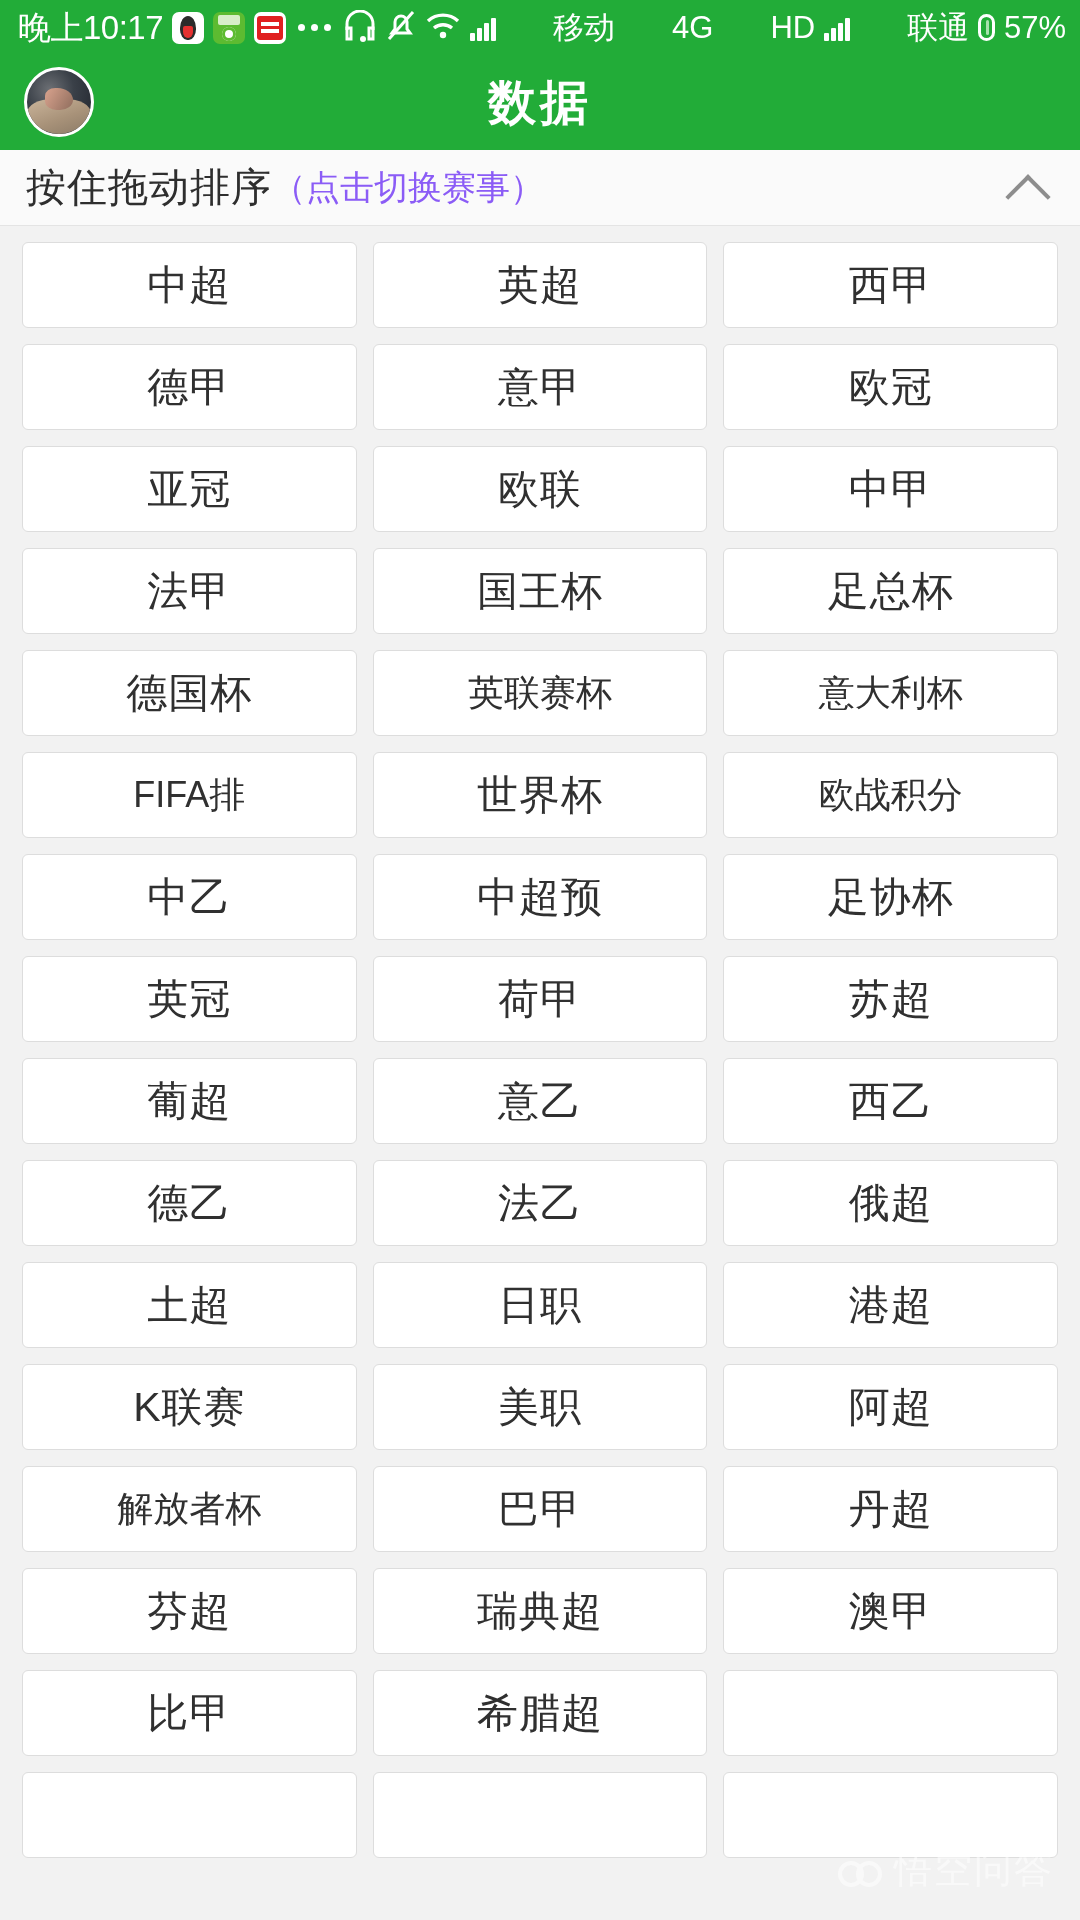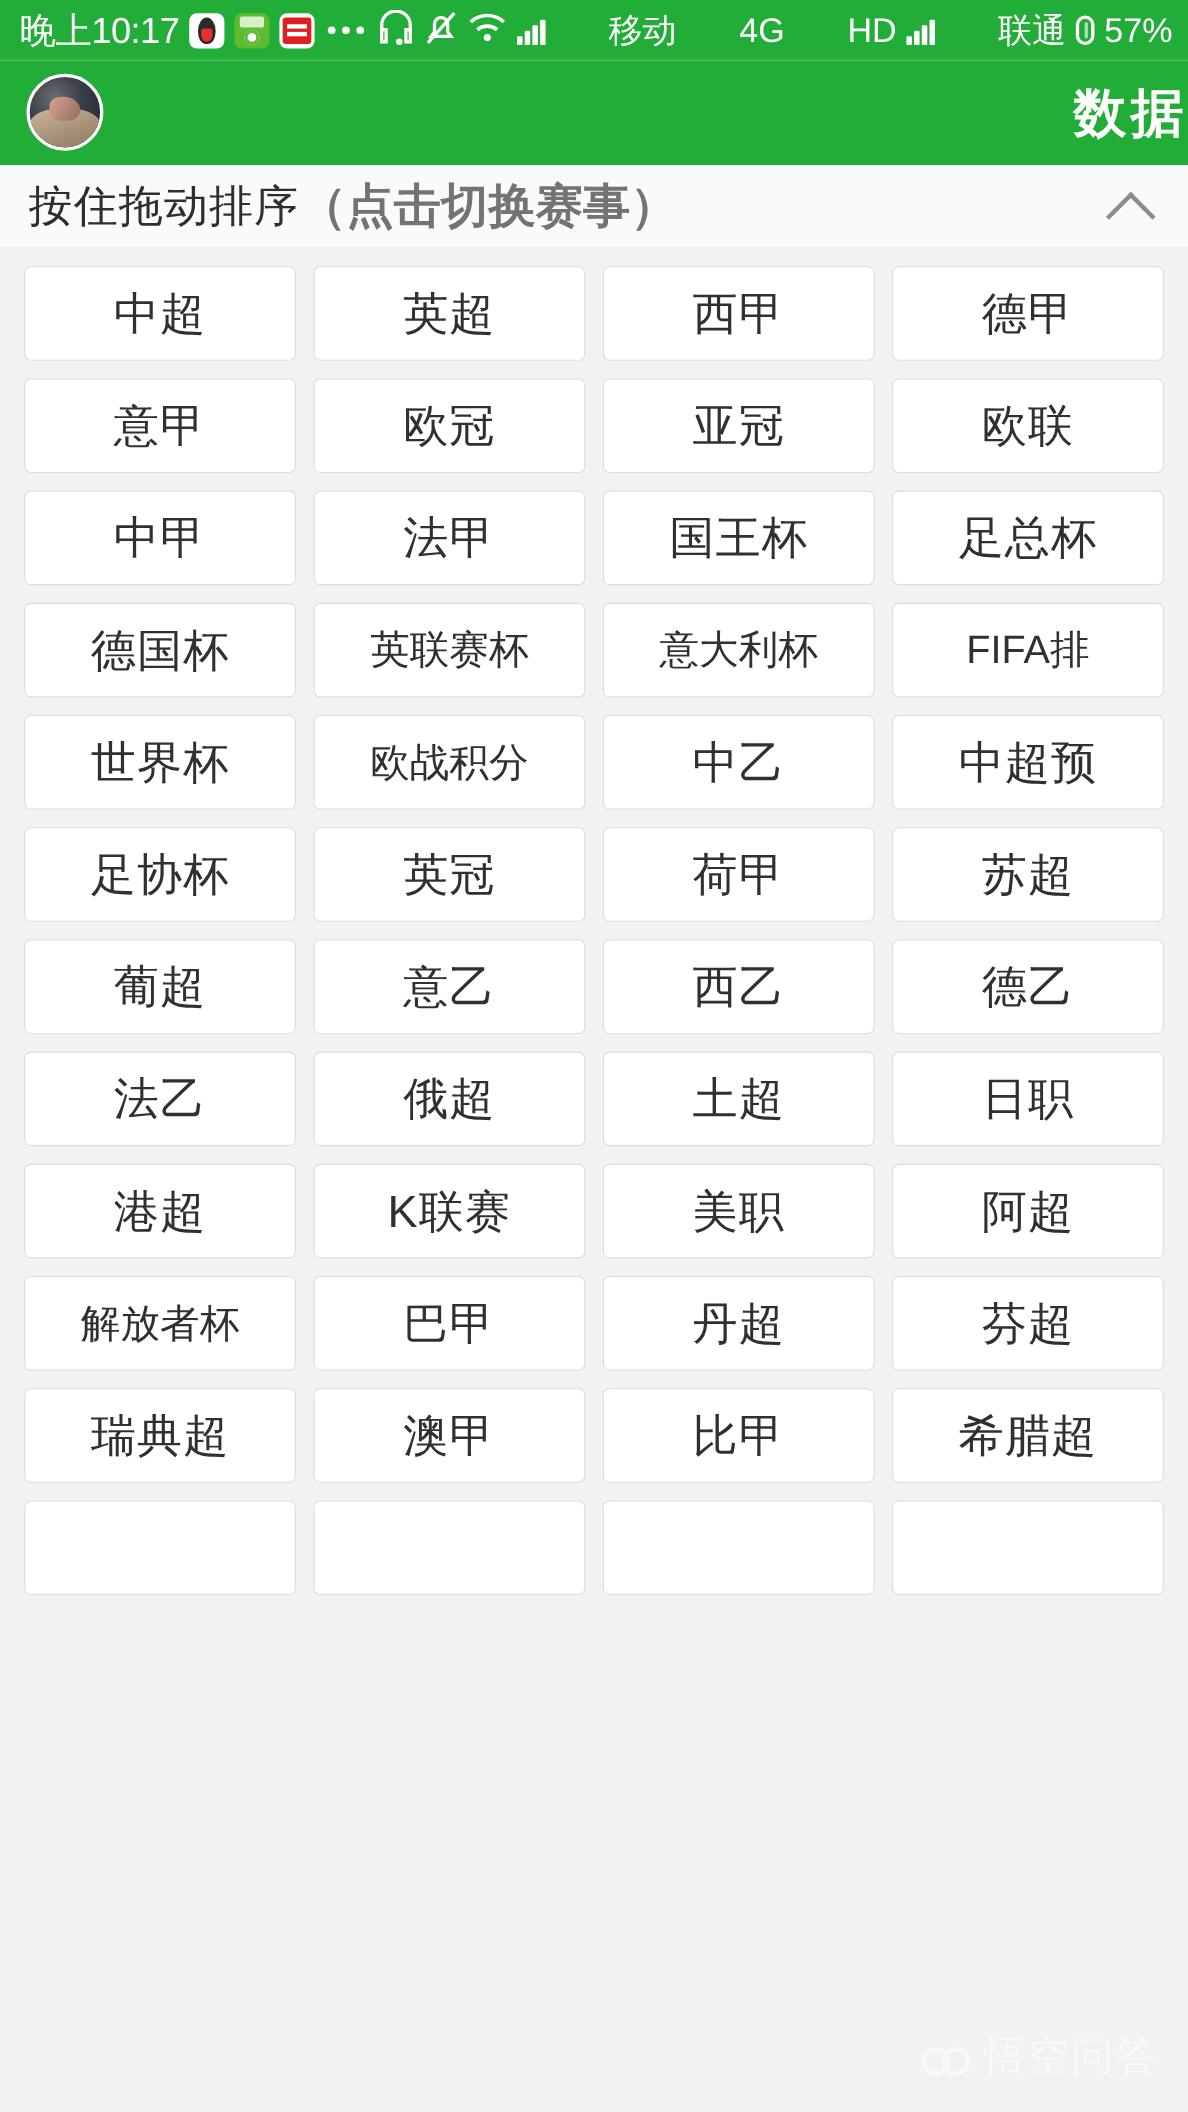--- a/index.html
+++ b/index.html
@@ -172,21 +172,21 @@
   .avatar::after {
     content: "";
     position: absolute;
     left: 28%; top: 28%;
     width: 44%; height: 34%;
     background: linear-gradient(120deg, #d9a38e, #8f6d5d);
     border-radius: 40% 60% 50% 45%;
   }
   .appbar-title {
     width: 100%;
-    text-align: right;
+    text-align: center;
     color: #ffffff;
     font-size: 48px;
     font-weight: bold;
     letter-spacing: 4px;
   }
 
   
   .section-header {
     background: #fafafa;
     height: 76px;
@@ -194,24 +194,23 @@
     align-items: center;
     padding: 0 30px 0 26px;
     border-bottom: 1px solid #e4e4e4;
   }
   .sh-main {
     font-size: 40px;
     color: #2e2e2e;
     letter-spacing: 1px;
   }
   .sh-sub {
-    font-size: 43px;
-    color: #737373;
+    font-size: 34px;
+    color: #8b5cf6;
     letter-spacing: 0px;
-    font-weight: bold;
   }
   .sh-spacer { flex: 1; }
   .chevron-up {
     width: 46px;
     height: 46px;
     position: relative;
   }
   .chevron-up::before {
     content: "";
     position: absolute;
@@ -225,21 +224,21 @@
   
   .grid-wrap {
     background: #f2f2f2;
     padding: 16px 22px 0 22px;
     height: 1685px;
     overflow: hidden;
     position: relative;
   }
   .grid {
     display: grid;
-    grid-template-columns: repeat(4, 1fr);
+    grid-template-columns: repeat(3, 1fr);
     column-gap: 21px;
     row-gap: 28px;
     gap: 16px;
   }
   .chip {
     height: 86px;
     background: #ffffff;
     border: 1px solid #dddddd;
     border-radius: 6px;
     display: flex;

